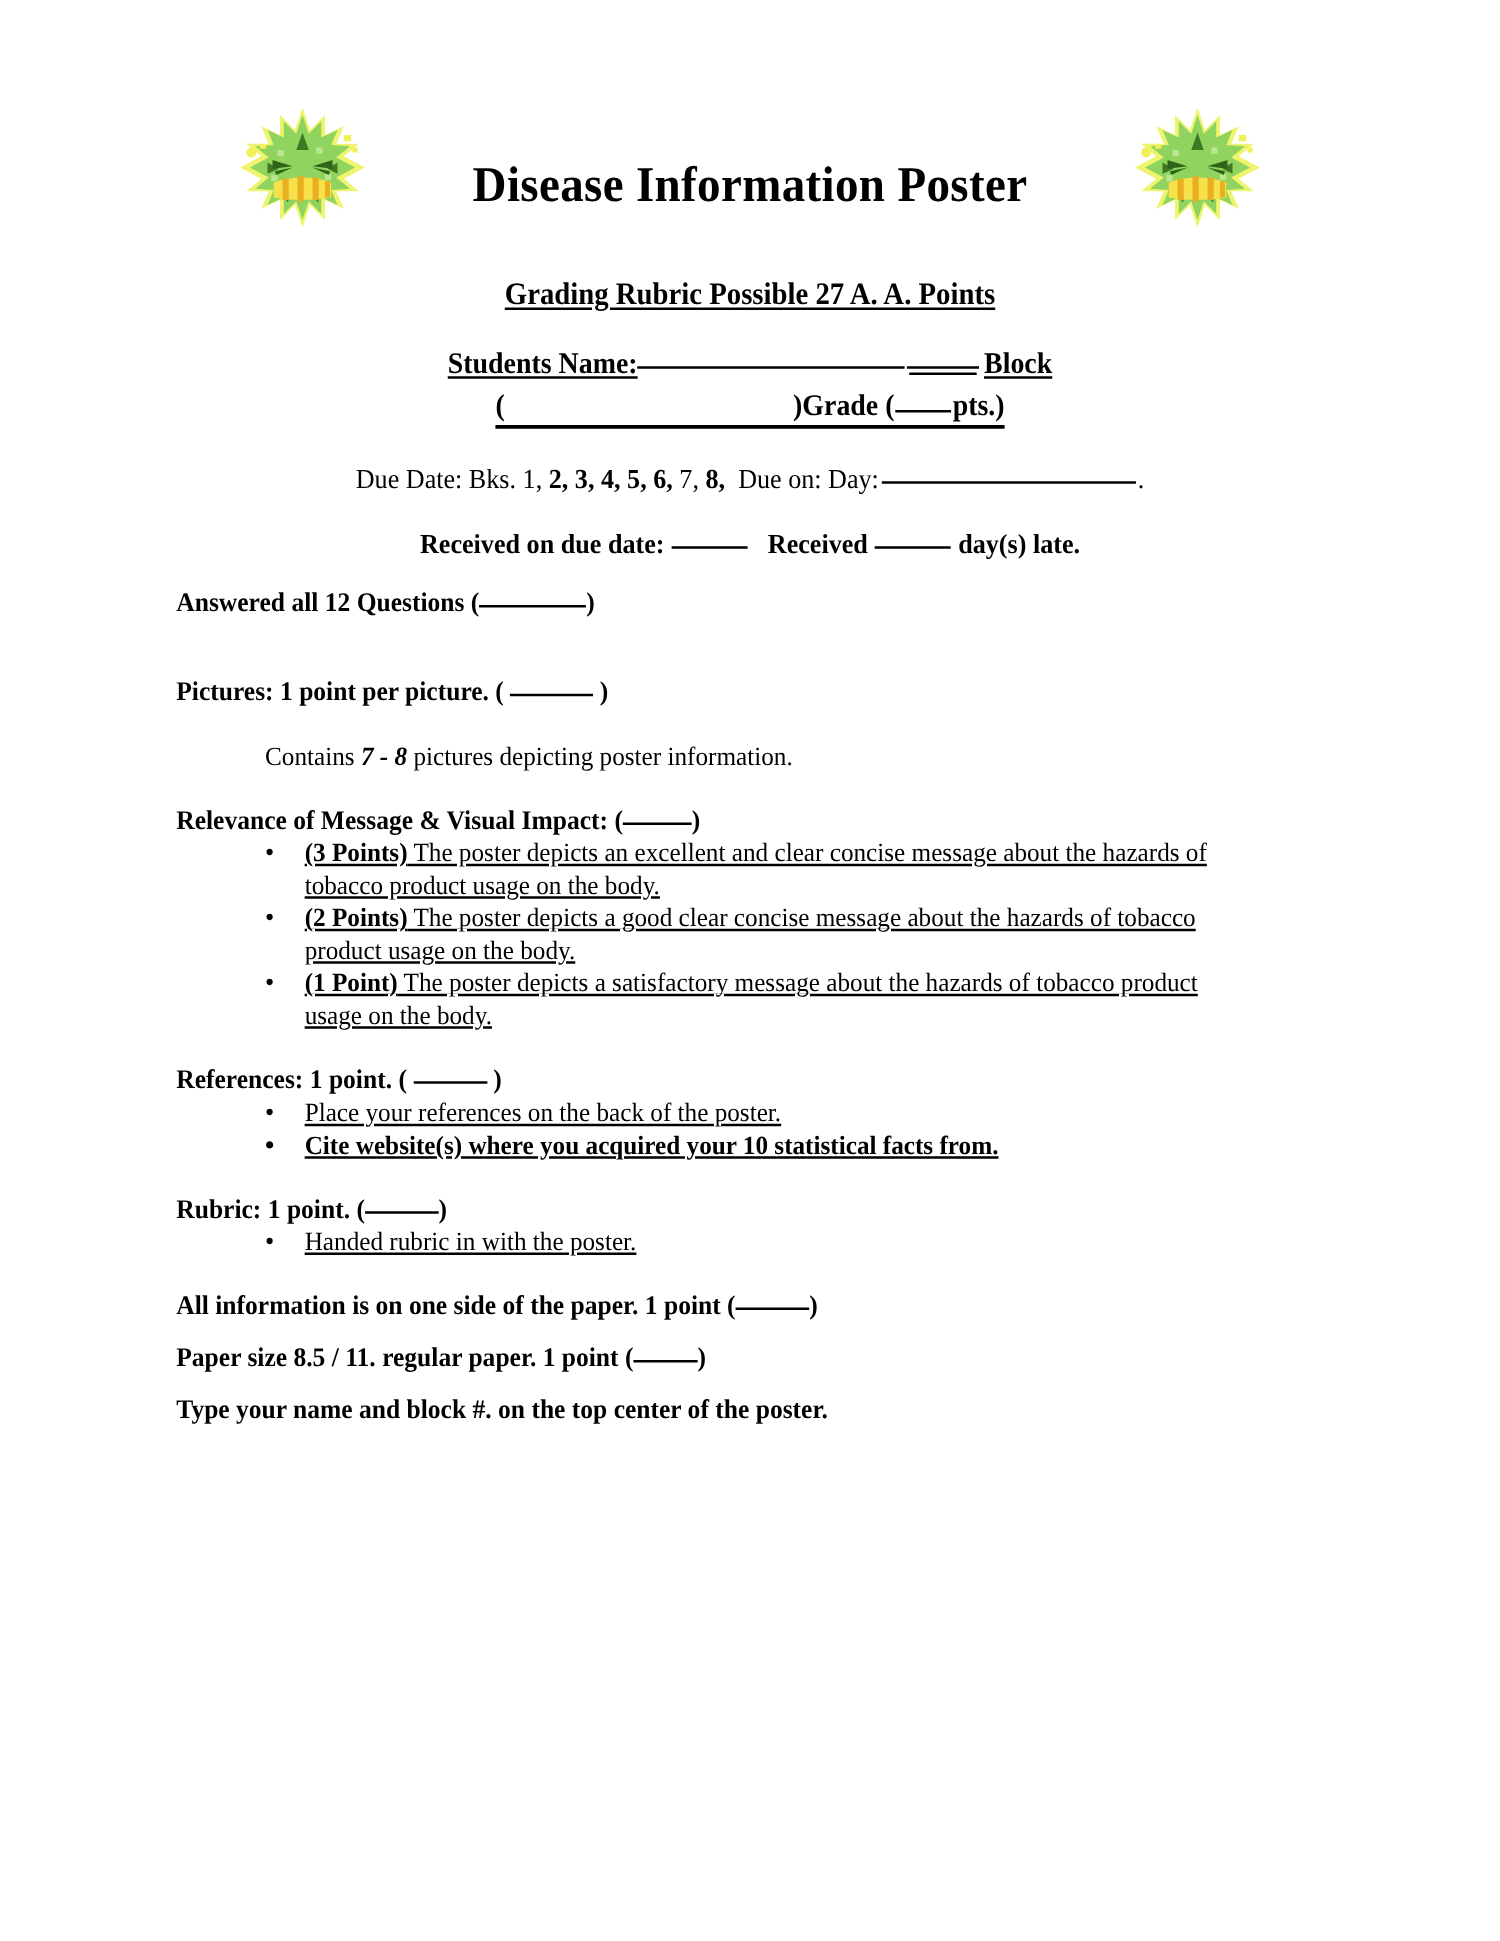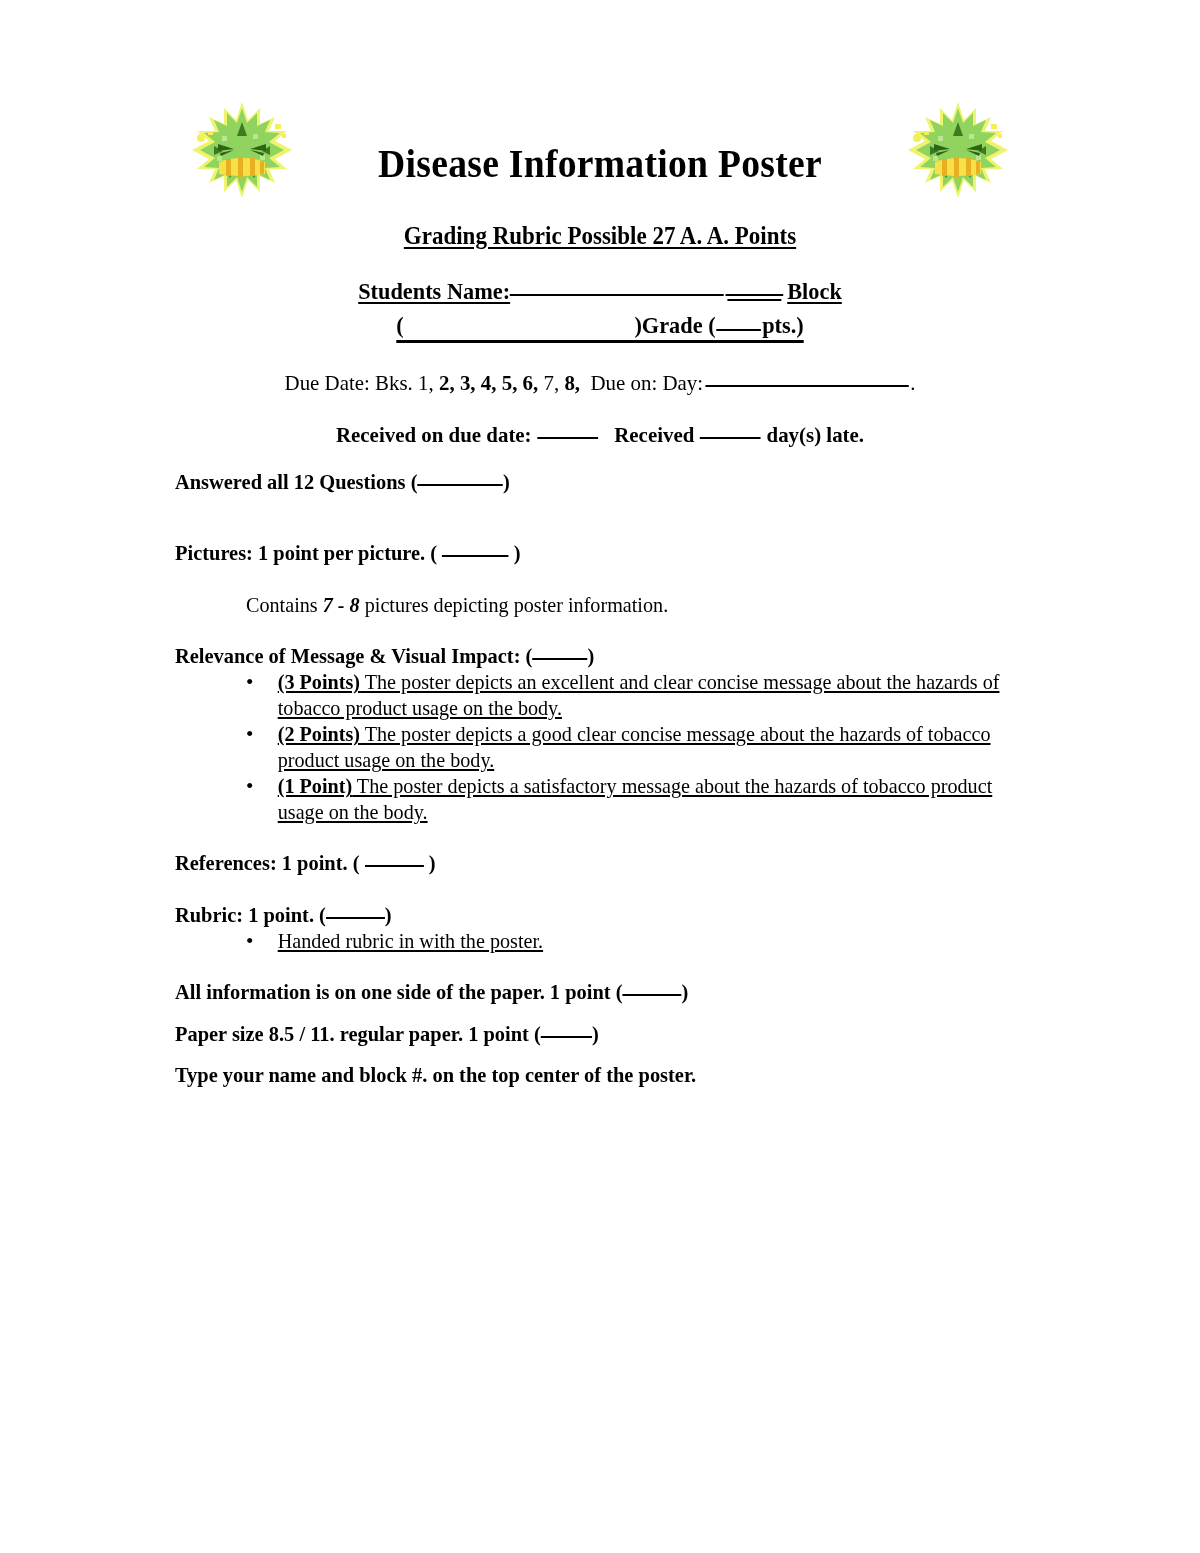--- a/index.html
+++ b/index.html
@@ -21,21 +21,21 @@
     position: relative;
     width: 1200px;
     height: 1553px;
     background: #ffffff;
   }
 
   
   .header-band {
     position: absolute;
     left: 0;
-    top: 98px;
+    top: 82px;
     width: 1168px;
     height: 110px;
   }
   .germ {
     position: absolute;
     width: 104px;
     height: 104px;
     top: 0;
   }
   .germ-left  { left: 190px; }
@@ -171,21 +171,20 @@
     vertical-align: 3px;
     margin: 0 6px;
   }
 
   
   .body {
     position: absolute;
     left: 141px;
     top: 470px;
     width: 868px;
-    margin-left: 34px;
   }
 
   .sect-head {
     font-size: 21.5px;
     font-weight: bold;
     line-height: 1.18;
     transform: scaleX(0.95);
     transform-origin: left center;
     white-space: nowrap;
   }
@@ -361,20 +360,24 @@
     <ul class="bullets">
       <li><span class="pts">(3 Points)</span><span> The poster depicts an excellent and clear concise message about the hazards of tobacco product usage on the body.</span></li>
       <li><span class="pts">(2 Points)</span><span> The poster depicts a good clear concise message about the hazards of tobacco product usage on the body.</span></li>
       <li><span class="pts">(1 Point)</span><span> The poster depicts a satisfactory message about the hazards of tobacco product usage on the body.</span></li>
     </ul>
 
     <div class="gap-md"></div>
 
     <div class="sect-head"><span>References: 1 point. ( </span><span class="blank w-62"></span><span> )</span></div>
 
+    <ul class="bullets">
+      <li><span>Place your references on the back of the poster.</span></li>
+      <li class="bold-item"><span>Cite website(s) where you acquired your 10 statistical facts from.</span></li>
+    </ul>
 
     <div class="gap-md"></div>
 
     <div class="sect-head"><span>Rubric: 1 point. (</span><span class="blank w-62"></span><span>)</span></div>
 
     <ul class="bullets">
       <li><span>Handed rubric in with the poster.</span></li>
     </ul>
 
     <div class="gap-md"></div>

